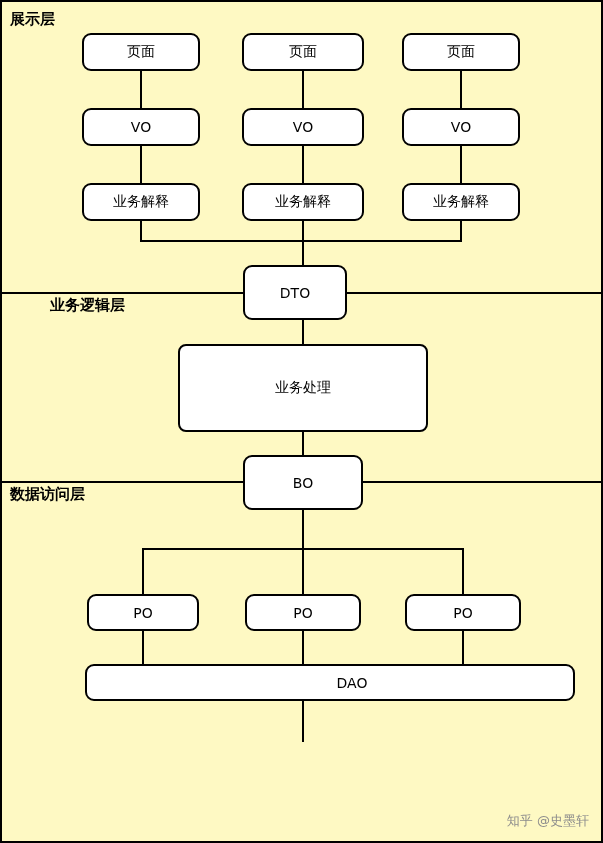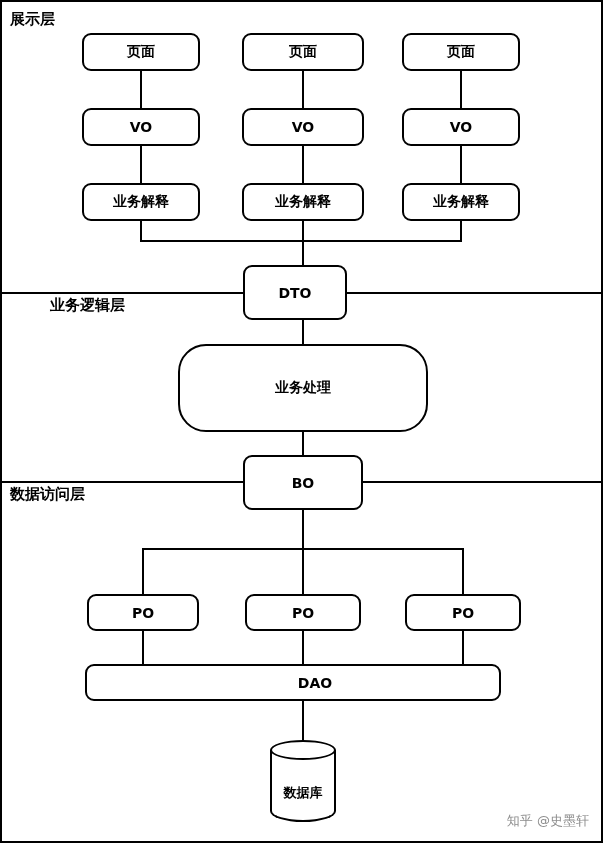--- a/index.html
+++ b/index.html
@@ -1,30 +1,30 @@
 <!DOCTYPE html>
 <html><head>
 <meta charset="utf-8">
 <style>
   * { margin:0; padding:0; box-sizing:border-box; }
   html,body { background:#e9e9e9; }
   body { font-family:"DejaVu Sans","Liberation Sans",sans-serif; }
   .canvas {
     position:relative; width:603px; height:843px;
-    background:#ffffff; border:2px solid #000; overflow:hidden;
+    background:#fef9c3; border:2px solid #000; overflow:hidden;
     margin:0;
   }
   .divider { position:absolute; left:0; right:0; height:2px; background:#000; z-index:0; }
   .layer-label { position:absolute; font-size:15px; font-weight:bold; color:#000; z-index:3; }
   .node {
     position:absolute; border:2px solid #000; border-radius:9px; background:#fff;
     display:flex; align-items:center; justify-content:center;
-    font-size:14px; font-weight:700; color:#000; z-index:2; text-align:center;
+    font-size:14px; font-weight:400; color:#000; z-index:2; text-align:center;
   }
-  .node.big { border-radius:28px; }
+  .node.big { border-radius:8px; }
   .line { position:absolute; background:#000; z-index:1; }
   .cylinder { position:absolute; width:66px; height:82px; z-index:2; }
   .cyl-top {
     position:absolute; left:0; top:0; width:66px; height:20px;
     border:2px solid #000; border-radius:50%; background:#fff;
   }
   .cyl-body {
     position:absolute; left:0; top:10px; width:66px; height:72px;
     border:2px solid #000; border-top:none;
     border-radius:0 0 50% 50% / 0 0 11px 11px; background:#fff;
@@ -91,23 +91,18 @@
   <div class="node" style="left:241px; top:263px; width:104px; height:55px;">DTO</div>
 
   <div class="node big" style="left:176px; top:342px; width:250px; height:88px;">业务处理</div>
 
   <div class="node" style="left:241px; top:453px; width:120px; height:55px;">BO</div>
 
   <div class="node" style="left:85px; top:592px; width:112px; height:37px;">PO</div>
   <div class="node" style="left:243px; top:592px; width:116px; height:37px;">PO</div>
   <div class="node" style="left:403px; top:592px; width:116px; height:37px;">PO</div>
 
-  <div class="node" style="left:83px; top:662px; width:416px; height:37px;padding-left:44px;">DAO</div>
+  <div class="node" style="left:83px; top:662px; width:490px; height:37px;padding-left:44px;">DAO</div>
 
-  <div class="cylinder" style="left:268px; top:738px;">
-    <div class="cyl-body"></div>
-    <div class="cyl-top"></div>
-    <div class="cyl-label">数据库</div>
-  </div>
 
   <div class="watermark">知乎 @史墨轩</div>
 
 </div>
 
 </body></html>

